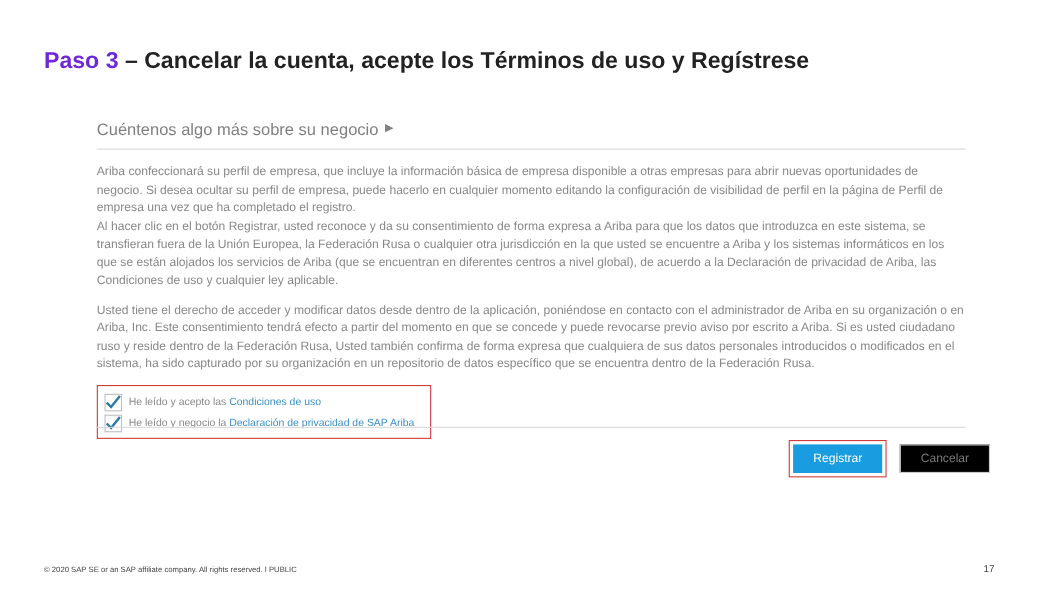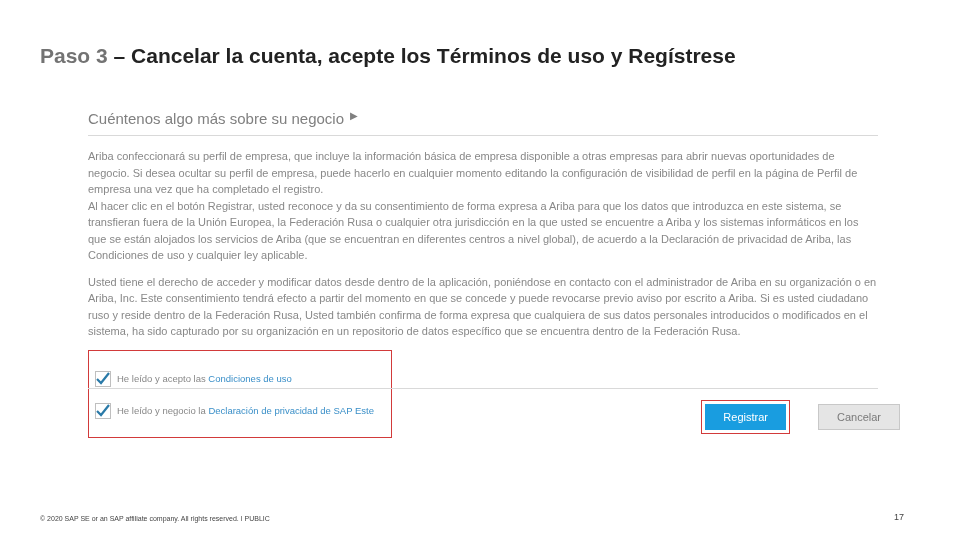--- a/index.html
+++ b/index.html
@@ -1,34 +1,34 @@
 <!DOCTYPE html>
 <html><head>
 <meta charset="utf-8">
 <style>
   html,body{margin:0;padding:0;width:960px;height:540px;background:#fff;font-family:Arial,Helvetica,sans-serif;overflow:hidden}
   .slide{position:relative;width:960px;height:540px}
   .title{position:absolute;left:40px;top:44px;font-size:21px;font-weight:700;color:#222}
-  .title .step{color:#737373}
+  .title .step{color:#6d28d9}
   .panel{position:absolute;left:88px;top:110px;width:790px}
   .sect-head{font-size:15px;color:#808080;font-weight:400;display:flex;gap:6px}
   .tri{font-size:10px;color:#808080}
   .hr{height:1px;background:#d9d9d9;margin:8px 0 12px 0}
   .para{font-size:11px;line-height:1.5;color:#888;margin-bottom:10px}
   .checks{border:1.5px solid #d23a3a;padding:4px 6px 2px 6px;width:290px}
-  .chk{display:flex;align-items:center;gap:6px;font-size:9.5px;color:#888;margin:16px 0}
+  .chk{display:flex;align-items:center;gap:6px;font-size:9.5px;color:#888;margin:3px 0}
   .chk a{color:#3a8fc8;text-decoration:none}
   .chkbox{width:14px;height:14px;border:1px solid #bfbfbf;position:relative;flex:0 0 auto;background:#fff}
   .chkbox svg{position:absolute;left:-1px;top:-1px}
   .hr2{position:absolute;left:88px;top:388px;width:790px;height:1px;background:#d9d9d9}
-  .btns{position:absolute;right:60px;top:400px;display:flex;gap:28px;align-items:center}
+  .btns{position:absolute;right:60px;top:400px;display:flex;gap:12px;align-items:center}
   .btn{height:26px;padding:0 18px;font-size:11px;display:flex;align-items:center;justify-content:center;box-sizing:border-box}
   .btn-primary-wrap{border:1.5px solid #d23a3a;padding:3px}
   .btn-primary{background:#199de0;color:#fff;border:none}
-  .btn-secondary{background:#e5e5e5;color:#7a7a7a;border:1px solid #c8c8c8}
+  .btn-secondary{background:#000000;color:#7a7a7a;border:1px solid #c8c8c8}
   .footer{position:absolute;left:40px;bottom:18px;font-size:7px;color:#444}
   .pagenum{position:absolute;right:56px;bottom:18px;font-size:9px;color:#444}
 </style>
 </head>
 <body>
 
 <div class="slide">
 
   <div class="title">
     <span class="step">Paso 3</span><span> – Cancelar la cuenta, acepte los Términos de uso y Regístrese</span>
@@ -55,21 +55,21 @@
             </svg>
         </span>
         <span><span>He leído y acepto las </span><a href="#">Condiciones de uso</a></span>
       </div>
       <div class="chk">
         <span class="chkbox">
           <svg width="16" height="16">
               <polyline points="2,8 6,12 14,2" fill="none" stroke="#2a7aa8" stroke-width="2.2"></polyline>
             </svg>
         </span>
-        <span><span>He leído y negocio la </span><a href="#">Declaración de privacidad de SAP Este</a></span>
+        <span><span>He leído y negocio la </span><a href="#">Declaración de privacidad de SAP Ariba</a></span>
       </div>
     </div>
   </div>
 
   <div class="hr2"></div>
 
   <div class="btns">
     <span class="btn-primary-wrap">
       <button class="btn btn-primary">Registrar</button>
     </span>

